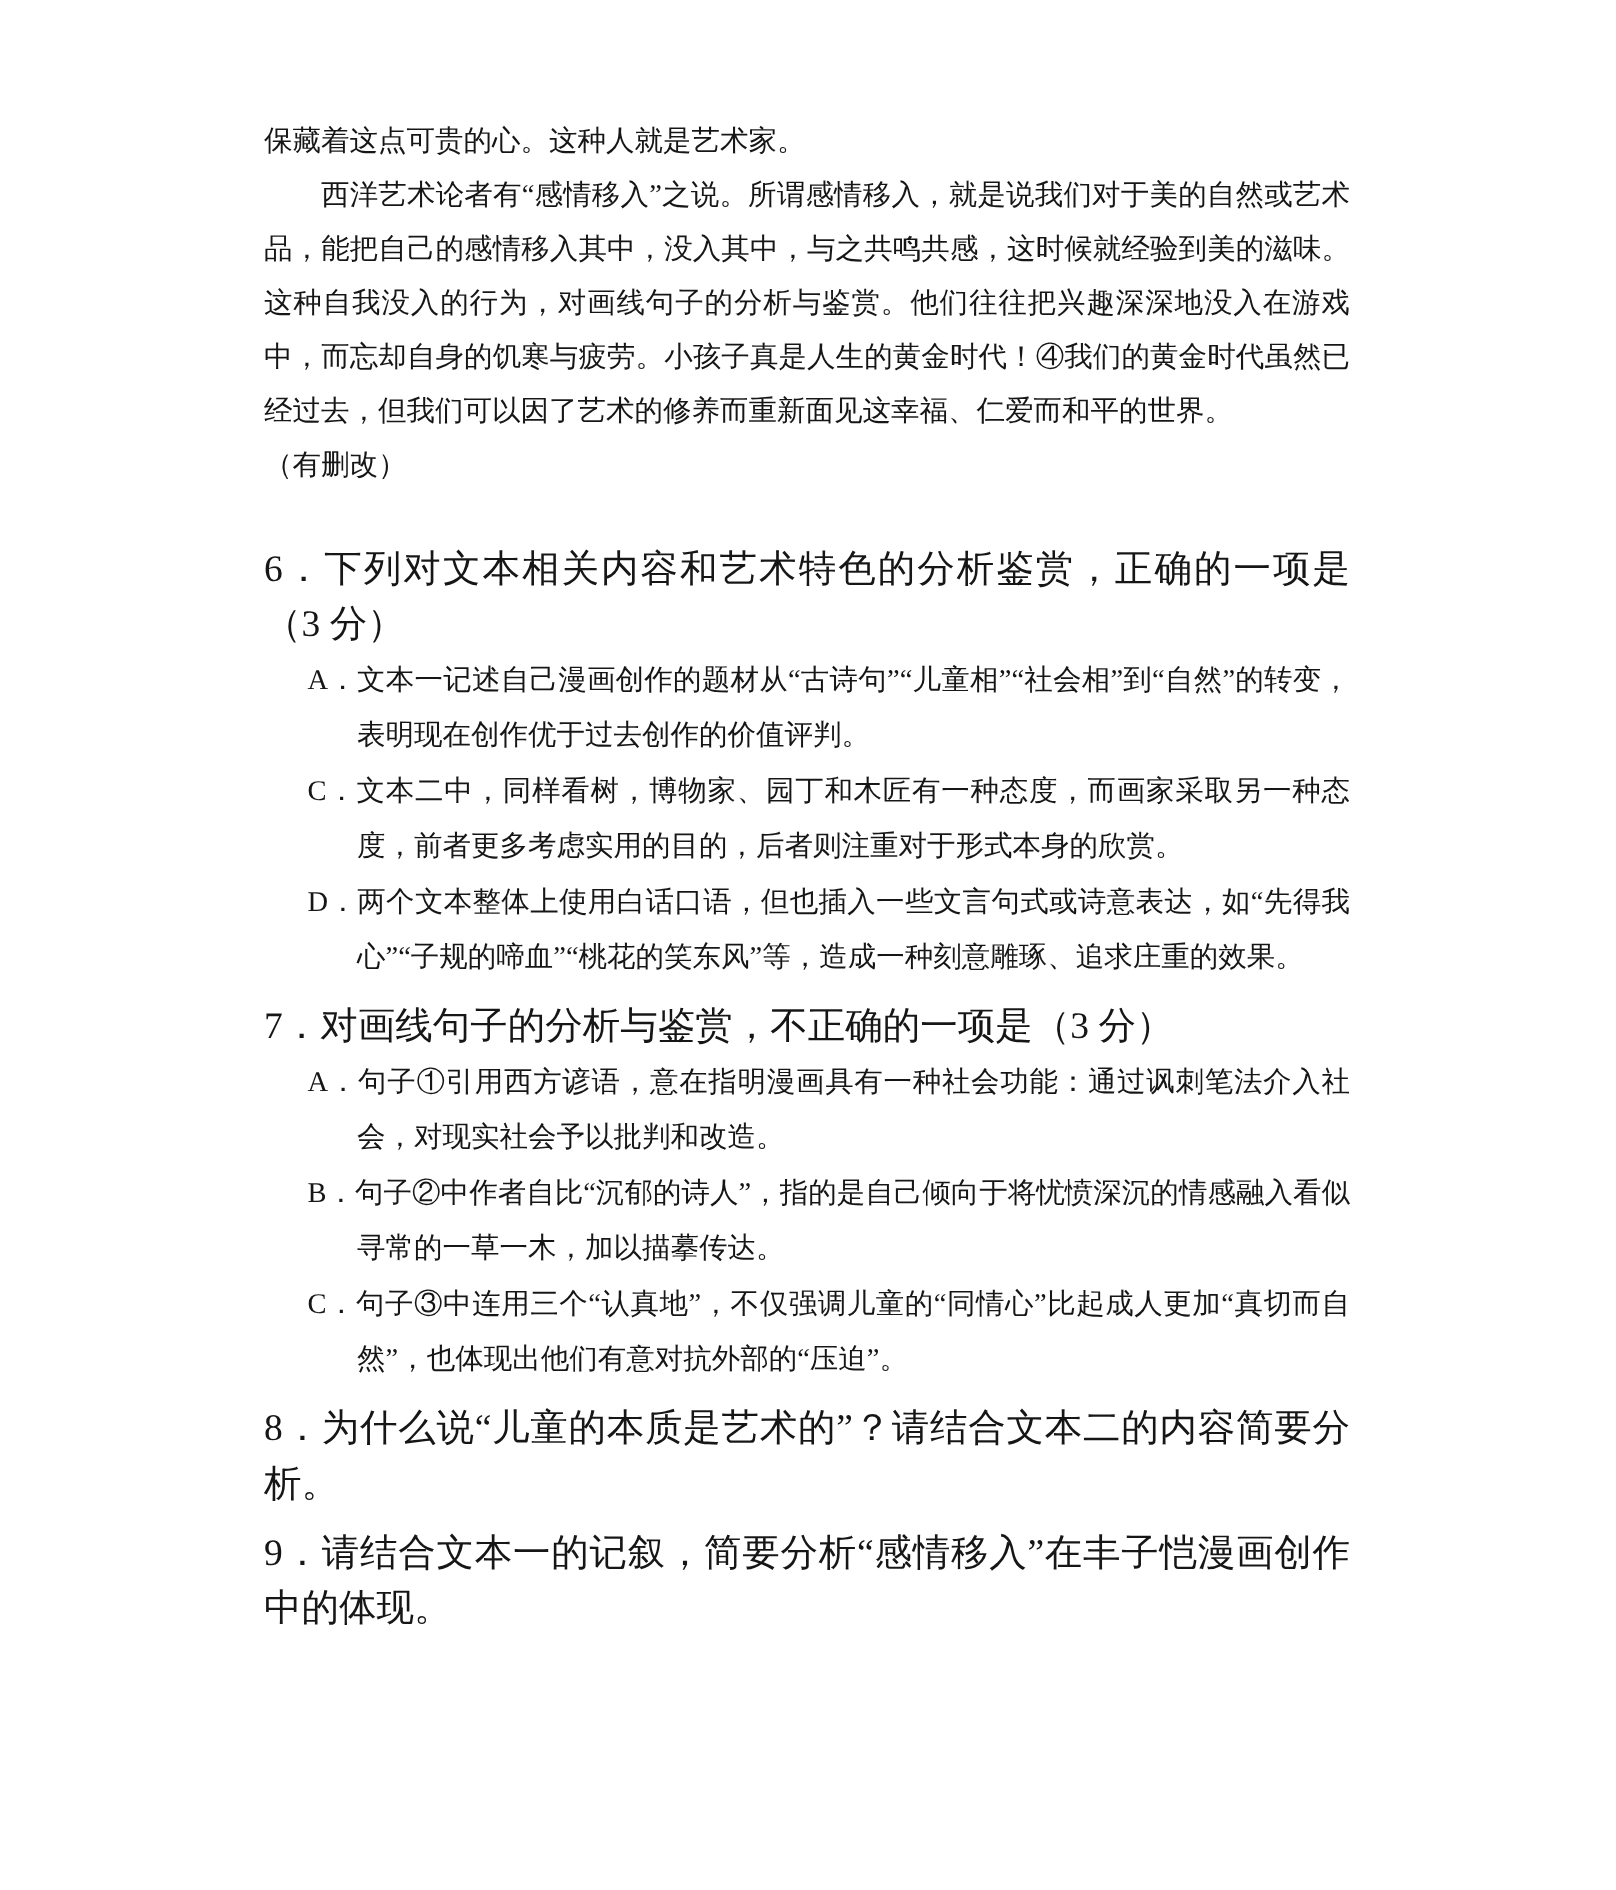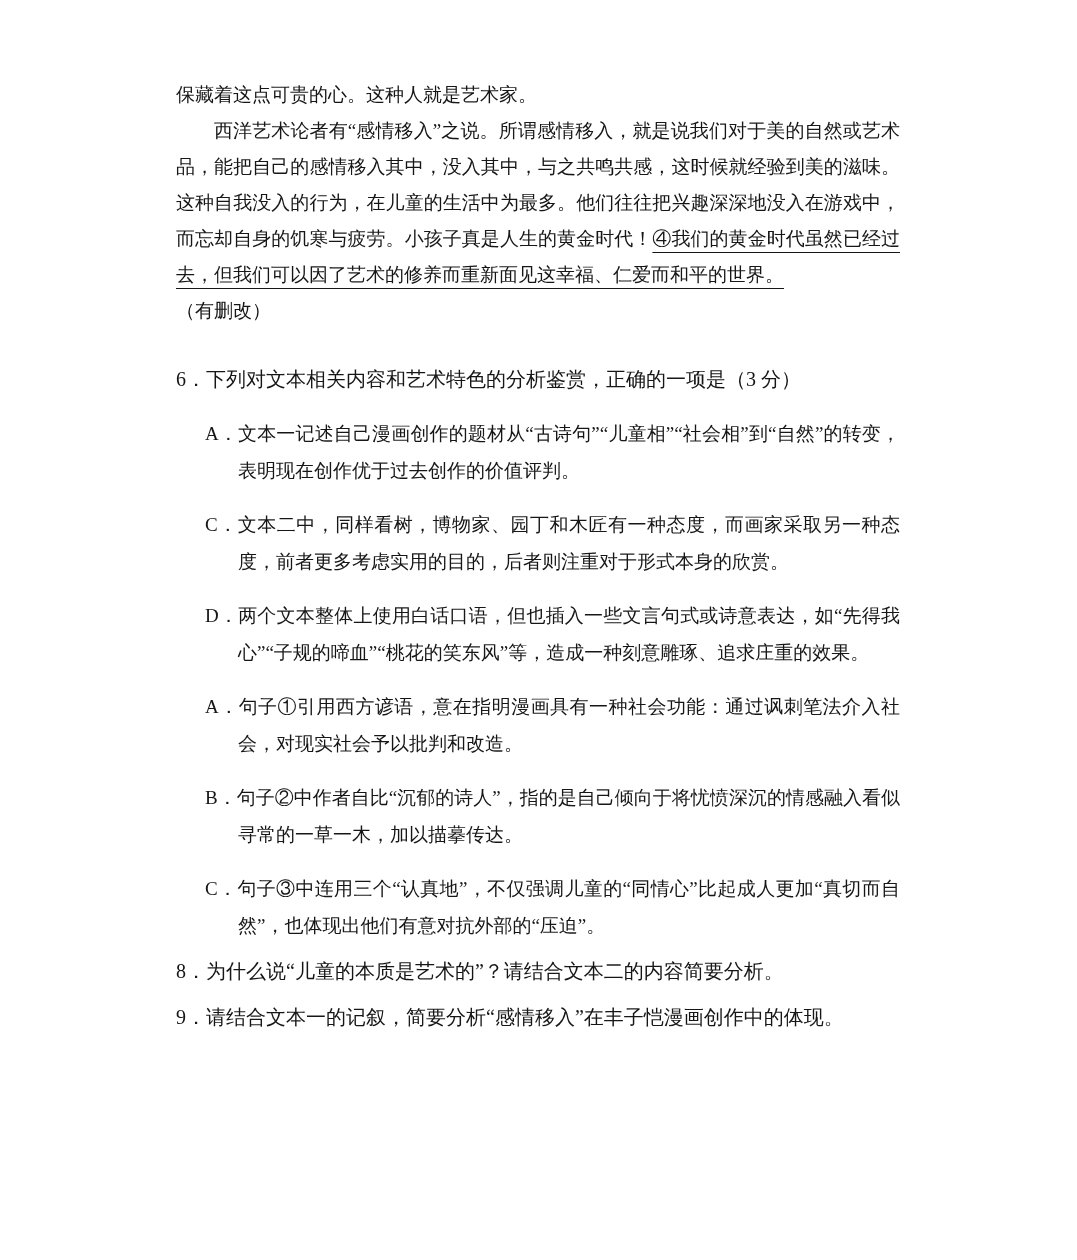--- a/index.html
+++ b/index.html
@@ -23,79 +23,79 @@
   .passage p {
     margin: 0;
     font-size: 19px;
     line-height: 36px;
     text-align: justify;
   }
   .indent2 {
     text-indent: 2em;
   }
   .underlined {
-    text-decoration: underline;
     text-underline-offset: 7px;
     text-decoration-thickness: 1px;
   }
   .source {
     margin: 0;
     font-size: 19px;
     line-height: 36px;
     text-align: right;
   }
   .questions {
     margin-top: 32px;
   }
   .question {
     margin-top: 9px;
   }
   .stem {
     margin: 0;
-    font-size: 20px;
+    font-size: 25px;
     line-height: 37px;
     text-align: justify;
   }
   .option {
-    margin: 17px 0 0 29px;
+    margin: 0 0 0 29px;
     padding-left: 33px;
     text-indent: -33px;
     font-size: 19px;
     line-height: 37px;
     text-align: justify;
   }
   .opt-label {
     white-space: nowrap;
   }
 </style>
 </head>
 <body>
 
 <div class="page">
 
   <section class="passage">
     <p>
       <span>保藏着这点可贵的心。这种人就是艺术家。</span>
     </p>
     <p class="indent2">
-      <span>西洋艺术论者有“感情移入”之说。所谓感情移入，就是说我们对于美的自然或艺术品，能把自己的感情移入其中，没入其中，与之共鸣共感，这时候就经验到美的滋味。这种自我没入的行为，在儿童的生活中为最多。他们往往把兴趣深深地没入在游戏中，而忘却自身的饥寒与疲劳。小孩子真是人生的黄金时代！</span><span class="underlined">④我们的黄金时代虽然已经过去，但我们可以因了艺术的修养而重新面见这幸福、仁爱而和平的世界。</span>
+      <span>西洋艺术论者有“感情移入”之说。所谓感情移入，就是说我们对于美的自然或艺术品，能把自己的感情移入其中，没入其中，与之共鸣共感，这时候就经验到美的滋味。这种自我没入的行为，对画线句子的分析与鉴赏。他们往往把兴趣深深地没入在游戏中，而忘却自身的饥寒与疲劳。小孩子真是人生的黄金时代！</span><span class="underlined">④我们的黄金时代虽然已经过去，但我们可以因了艺术的修养而重新面见这幸福、仁爱而和平的世界。</span>
     </p>
     <p class="source">（有删改）</p>
   </section>
 
   <section class="questions">
 
     <div class="question">
       <p class="stem">6．下列对文本相关内容和艺术特色的分析鉴赏，正确的一项是（3 分）</p>
       <p class="option"><span class="opt-label">A．</span><span>文本一记述自己漫画创作的题材从“古诗句”“儿童相”“社会相”到“自然”的转变，表明现在创作优于过去创作的价值评判。</span></p>
       <p class="option"><span class="opt-label">C．</span><span>文本二中，同样看树，博物家、园丁和木匠有一种态度，而画家采取另一种态度，前者更多考虑实用的目的，后者则注重对于形式本身的欣赏。</span></p>
       <p class="option"><span class="opt-label">D．</span><span>两个文本整体上使用白话口语，但也插入一些文言句式或诗意表达，如“先得我心”“子规的啼血”“桃花的笑东风”等，造成一种刻意雕琢、追求庄重的效果。</span></p>
     </div>
 
     <div class="question">
+      <p class="stem">7．对画线句子的分析与鉴赏，不正确的一项是（3 分）</p>
       <p class="option"><span class="opt-label">A．</span><span>句子①引用西方谚语，意在指明漫画具有一种社会功能：通过讽刺笔法介入社会，对现实社会予以批判和改造。</span></p>
       <p class="option"><span class="opt-label">B．</span><span>句子②中作者自比“沉郁的诗人”，指的是自己倾向于将忧愤深沉的情感融入看似寻常的一草一木，加以描摹传达。</span></p>
       <p class="option"><span class="opt-label">C．</span><span>句子③中连用三个“认真地”，不仅强调儿童的“同情心”比起成人更加“真切而自然”，也体现出他们有意对抗外部的“压迫”。</span></p>
     </div>
 
     <div class="question">
       <p class="stem">8．为什么说“儿童的本质是艺术的”？请结合文本二的内容简要分析。</p>
     </div>
 
     <div class="question">

